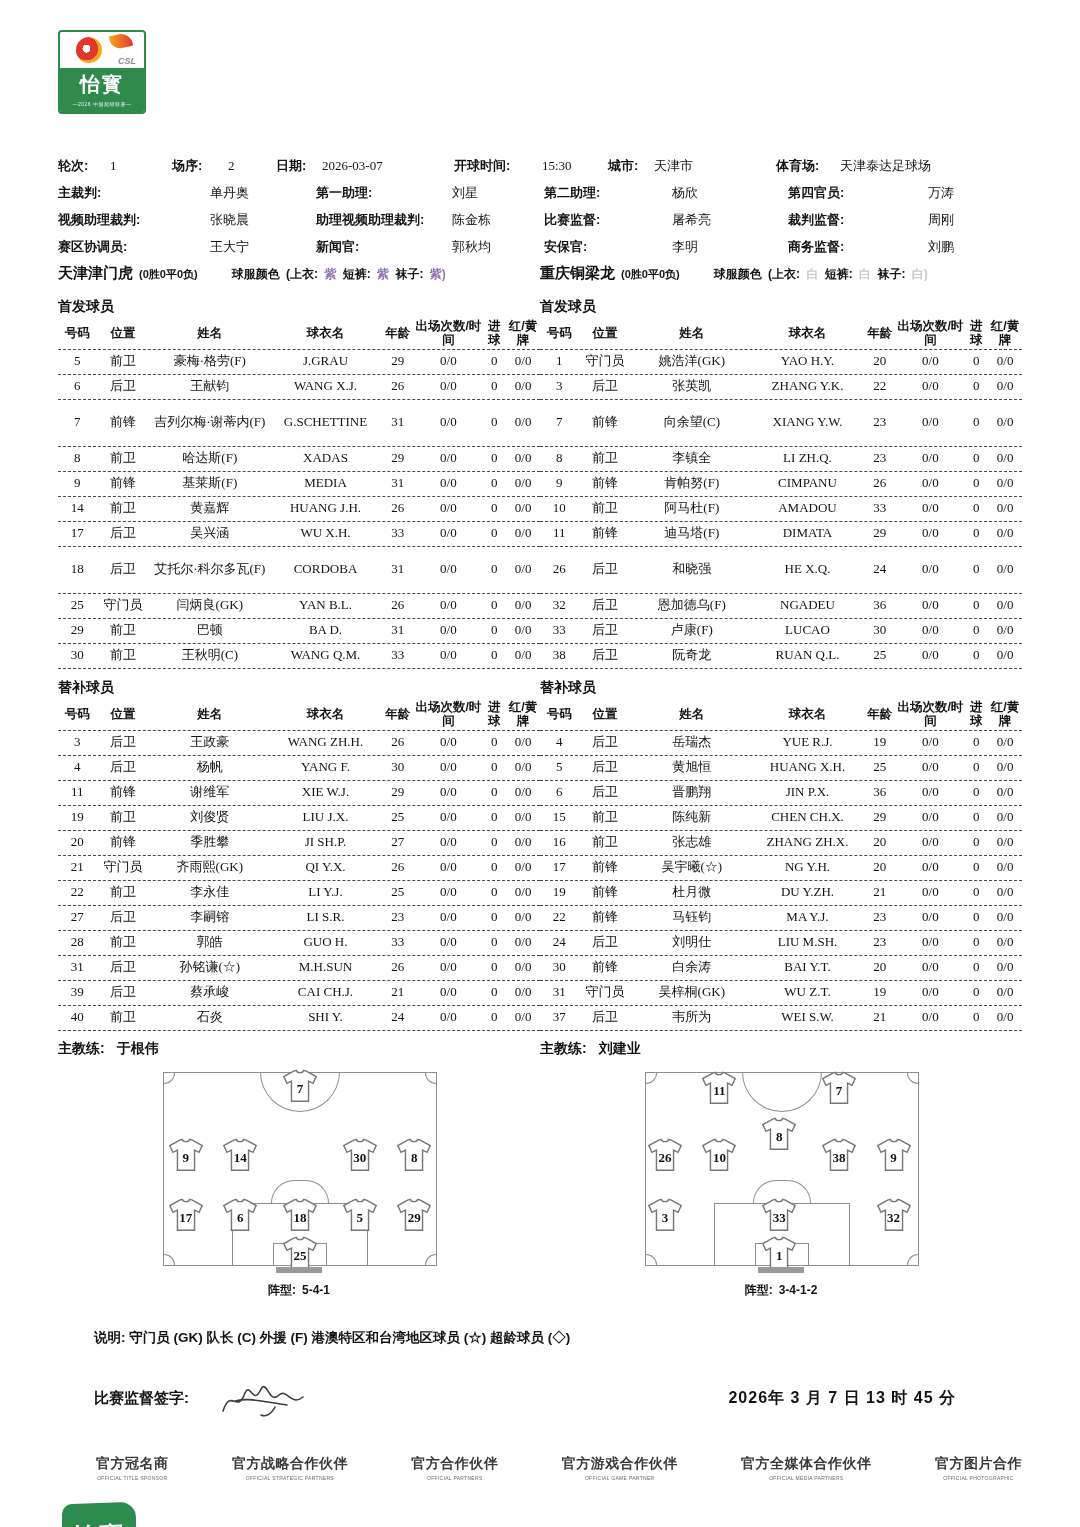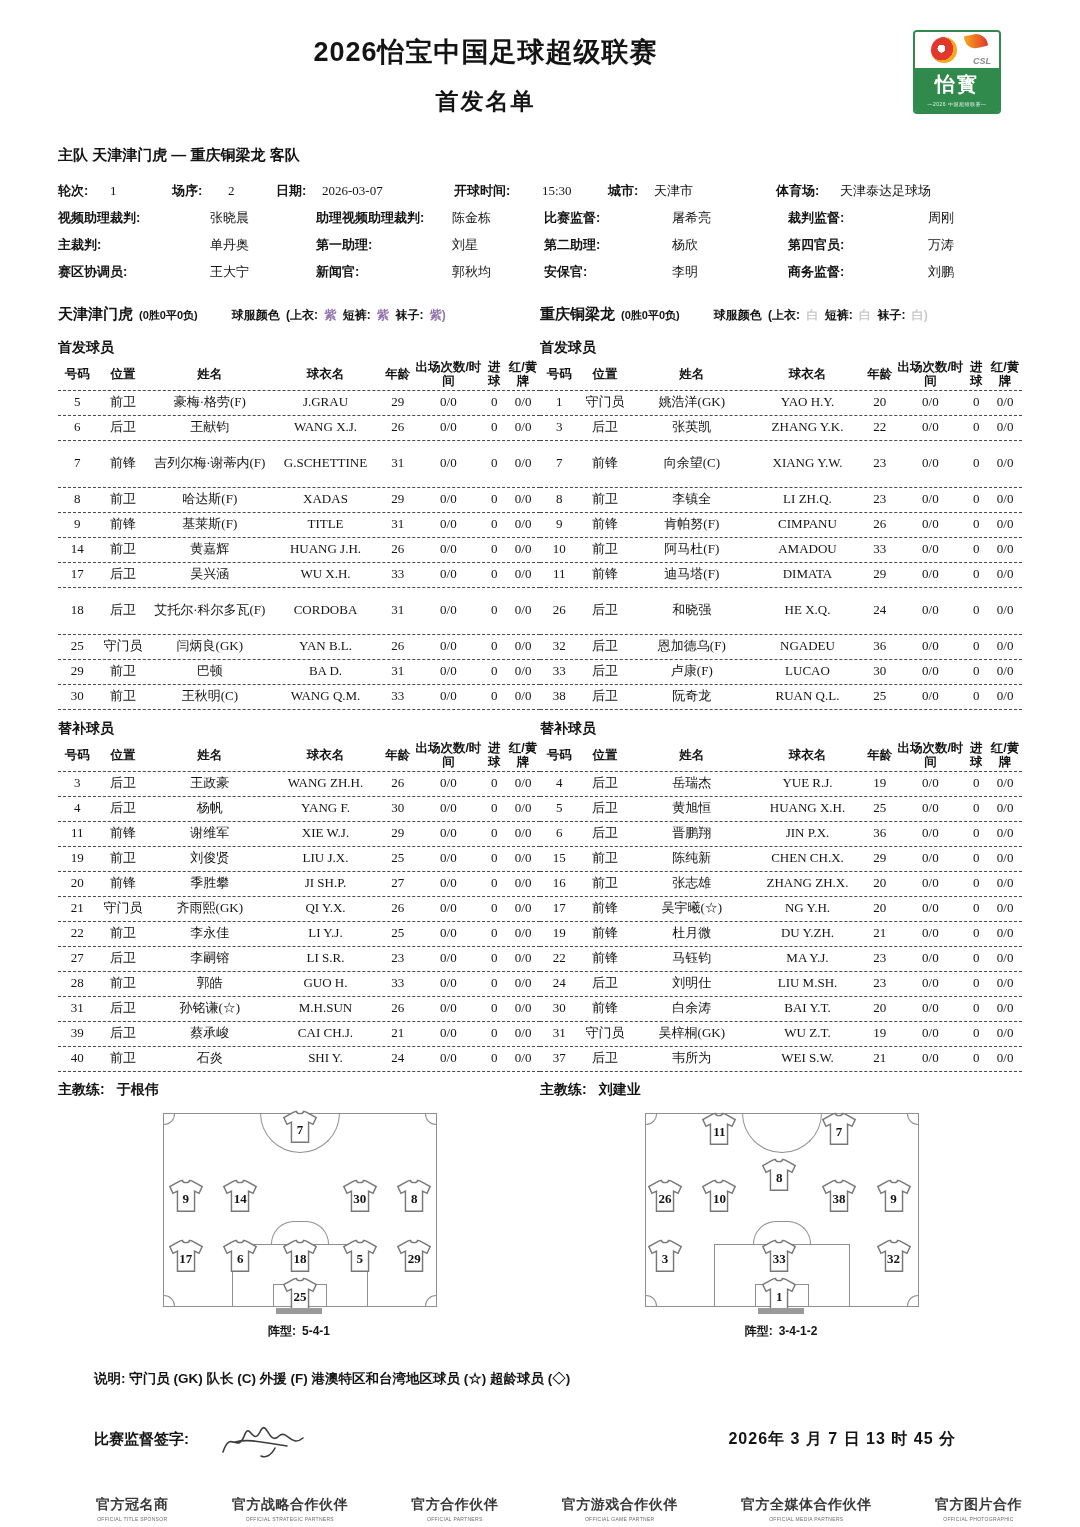--- a/index.html
+++ b/index.html
@@ -25,21 +25,21 @@
 
   
   .info-wrap{margin-top:12px;font-size:13px;}
   .info-row{display:grid;align-items:center;min-height:27px;}
   .info-row-6{grid-template-columns:52px 62px 56px 48px 46px 132px 88px 66px 46px 122px 64px 1fr;}
   .info-row-4{grid-template-columns:152px 106px 136px 92px 128px 116px 140px 1fr;}
   .lbl{font-weight:bold;white-space:nowrap;}
   .val{font-family:"Liberation Serif",serif;white-space:nowrap;}
 
   
-  .teams{display:grid;grid-template-columns:1fr 1fr;margin-top:20px;}
+  .teams{display:grid;grid-template-columns:1fr 1fr;margin-top:4px;}
   .team-head{display:flex;align-items:baseline;min-height:24px;}
   .team-name{font-size:15px;font-weight:bold;white-space:nowrap;}
   .team-record{font-size:11px;font-weight:bold;margin-left:6px;}
   .kit{font-size:12px;font-weight:bold;margin-left:34px;white-space:nowrap;}
   .kit span{margin-right:3px;}
   .sec-label{font-size:14px;font-weight:bold;margin:10px 0 2px;}
   .p-head{display:flex;align-items:center;min-height:25px;border-bottom:1px dashed #4a4a4a;font-weight:bold;font-size:12.5px;}
   .p-row{display:flex;align-items:center;min-height:24px;border-bottom:1px dashed #4a4a4a;font-family:"Liberation Serif",serif;font-size:13px;}
   .th,.td{display:block;text-align:center;padding:1px 0;line-height:1.15;}
   .col-num{width:8%;}.col-pos{width:11%;}.col-name{width:25%;}.col-jersey{width:23%;}
@@ -83,74 +83,69 @@
   .logos{display:flex;align-items:center;margin-top:16px;min-height:78px;}
   .logo{display:flex;align-items:center;gap:5px;flex:none;}
   .yibao{width:74px;height:66px;background:#2e8b4f;border-radius:10px 16px 10px 16px;color:#fff;display:flex;align-items:center;justify-content:center;font-size:24px;font-weight:bold;letter-spacing:2px;transform:skewY(-2deg);margin-left:4px;}
 </style>
 </head>
 <body>
 
 <div class="page">
 
   <div class="hdr">
-    <div class="titles">
-      <div class="title-main">2026怡宝中国足球超级联赛</div>
-      <div class="title-sub">首发名单</div>
-    </div>
     <div class="csl-badge">
       <div class="csl-top">
         <div class="csl-swirl"></div>
         <div class="csl-flame"></div>
         <div class="csl-txt">CSL</div>
       </div>
       <div class="csl-bottom">
         <div class="csl-brand">怡寳</div>
         <div class="csl-small">—2026 中国超级联赛—</div>
       </div>
     </div>
   </div>
 
-  <div class="matchup">主队 天津津门虎 — 重庆铜梁龙 客队</div>
 
   <div class="info-wrap">
     <div class="info-row info-row-6">
         <span class="lbl">轮次:</span>
         <span class="val">1</span>
         <span class="lbl">场序:</span>
         <span class="val">2</span>
         <span class="lbl">日期:</span>
         <span class="val">2026-03-07</span>
         <span class="lbl">开球时间:</span>
         <span class="val">15:30</span>
         <span class="lbl">城市:</span>
         <span class="val">天津市</span>
         <span class="lbl">体育场:</span>
         <span class="val">天津泰达足球场</span>
       </div>
     <div>
         <div class="info-row info-row-4">
+          <span class="lbl">主裁判:</span>
+          <span class="val">单丹奥</span>
+          <span class="lbl">第一助理:</span>
+          <span class="val">刘星</span>
+          <span class="lbl">第二助理:</span>
+          <span class="val">杨欣</span>
+          <span class="lbl">第四官员:</span>
+          <span class="val">万涛</span>
+        </div>
+        <div class="info-row info-row-4">
           <span class="lbl">视频助理裁判:</span>
           <span class="val">张晓晨</span>
           <span class="lbl">助理视频助理裁判:</span>
           <span class="val">陈金栋</span>
           <span class="lbl">比赛监督:</span>
           <span class="val">屠希亮</span>
           <span class="lbl">裁判监督:</span>
           <span class="val">周刚</span>
-        </div>
-        <div class="info-row info-row-4">
-          <span class="lbl">主裁判:</span>
-          <span class="val">单丹奥</span>
-          <span class="lbl">第一助理:</span>
-          <span class="val">刘星</span>
-          <span class="lbl">第二助理:</span>
-          <span class="val">杨欣</span>
-          <span class="lbl">第四官员:</span>
-          <span class="val">万涛</span>
         </div>
         <div class="info-row info-row-4">
           <span class="lbl">赛区协调员:</span>
           <span class="val">王大宁</span>
           <span class="lbl">新闻官:</span>
           <span class="val">郭秋均</span>
           <span class="lbl">安保官:</span>
           <span class="val">李明</span>
           <span class="lbl">商务监督:</span>
           <span class="val">刘鹏</span>
@@ -225,21 +220,21 @@
               <span class="td col-jersey">XADAS</span>
               <span class="td col-age">29</span>
               <span class="td col-apps">0/0</span>
               <span class="td col-goals">0</span>
               <span class="td col-cards">0/0</span>
             </div>
             <div class="p-row">
               <span class="td col-num">9</span>
               <span class="td col-pos">前锋</span>
               <span class="td col-name">基莱斯(F)</span>
-              <span class="td col-jersey">TITLE</span>
+              <span class="td col-jersey">MEDIA</span>
               <span class="td col-age">31</span>
               <span class="td col-apps">0/0</span>
               <span class="td col-goals">0</span>
               <span class="td col-cards">0/0</span>
             </div>
             <div class="p-row">
               <span class="td col-num">14</span>
               <span class="td col-pos">前卫</span>
               <span class="td col-name">黄嘉辉</span>
               <span class="td col-jersey">HUANG J.H.</span>

